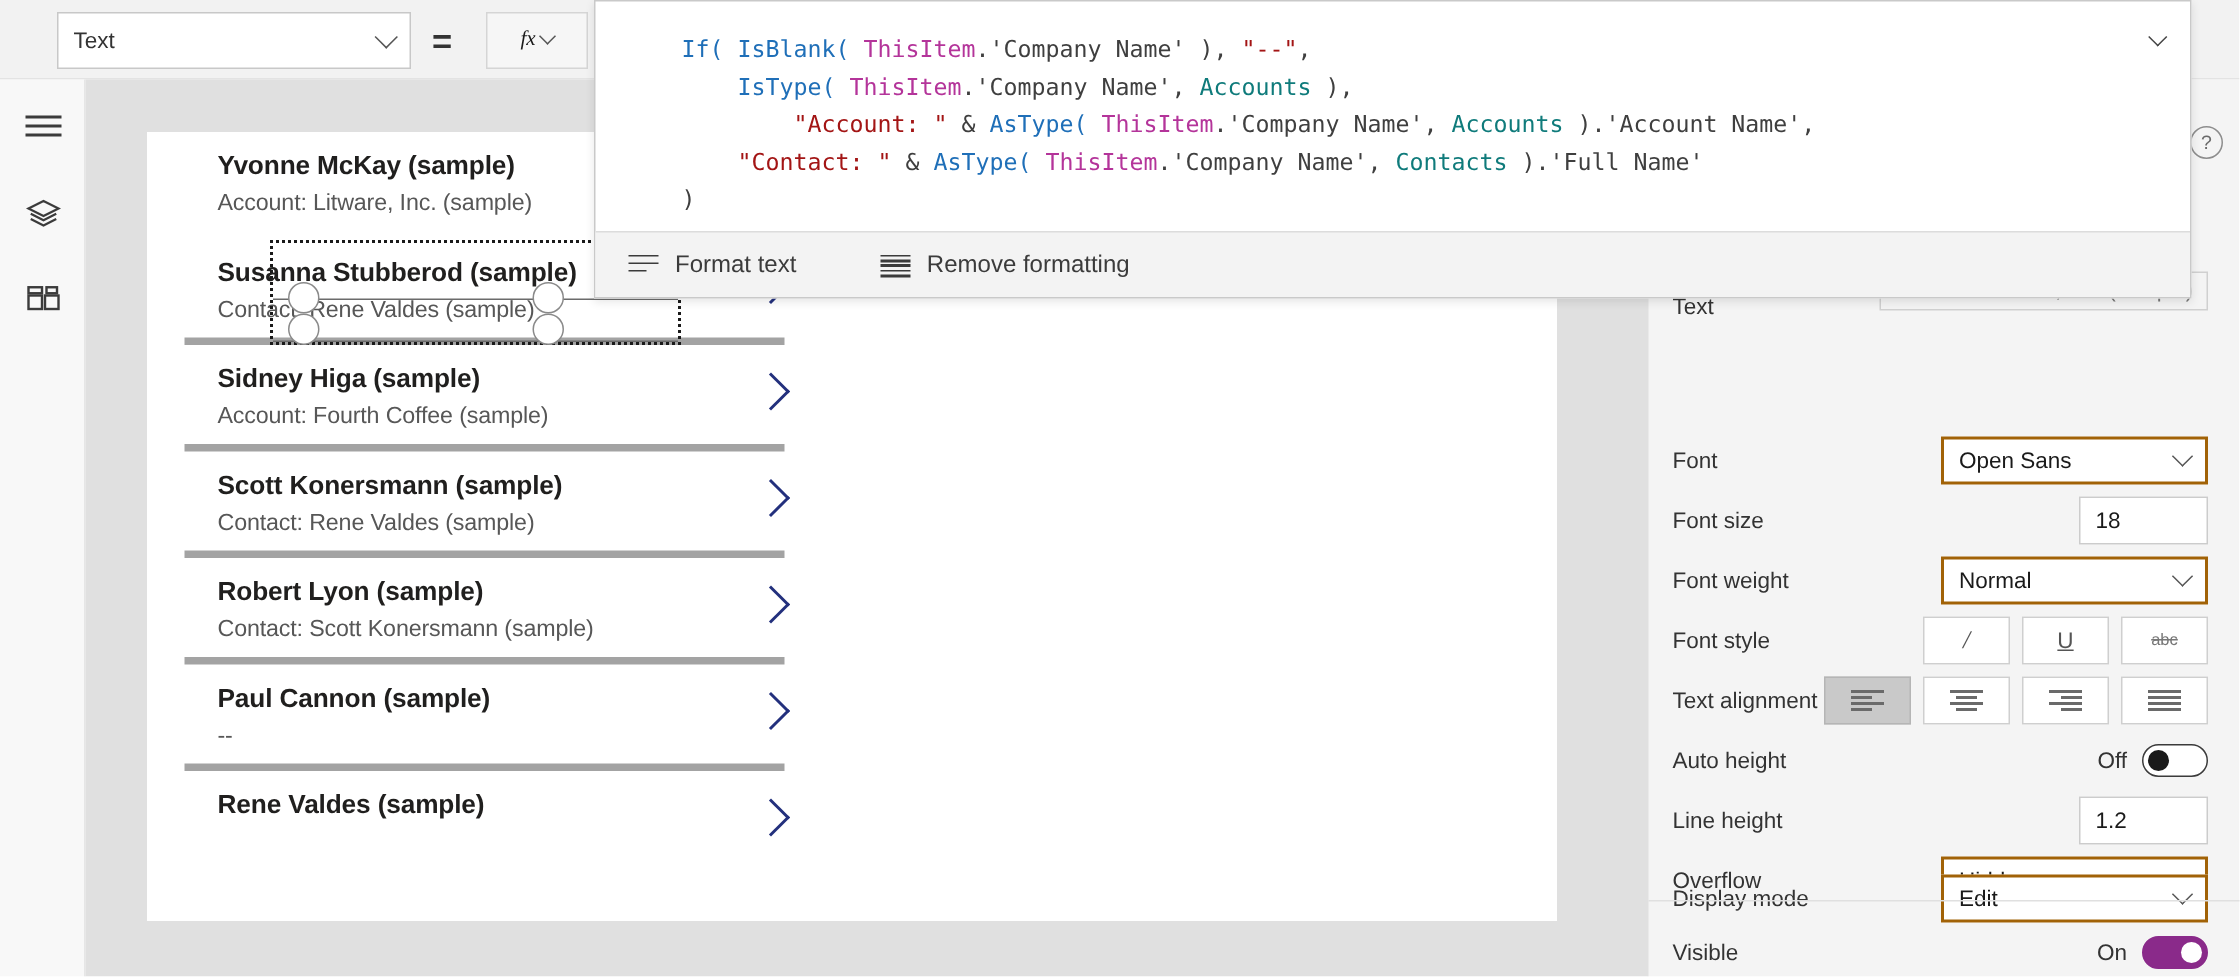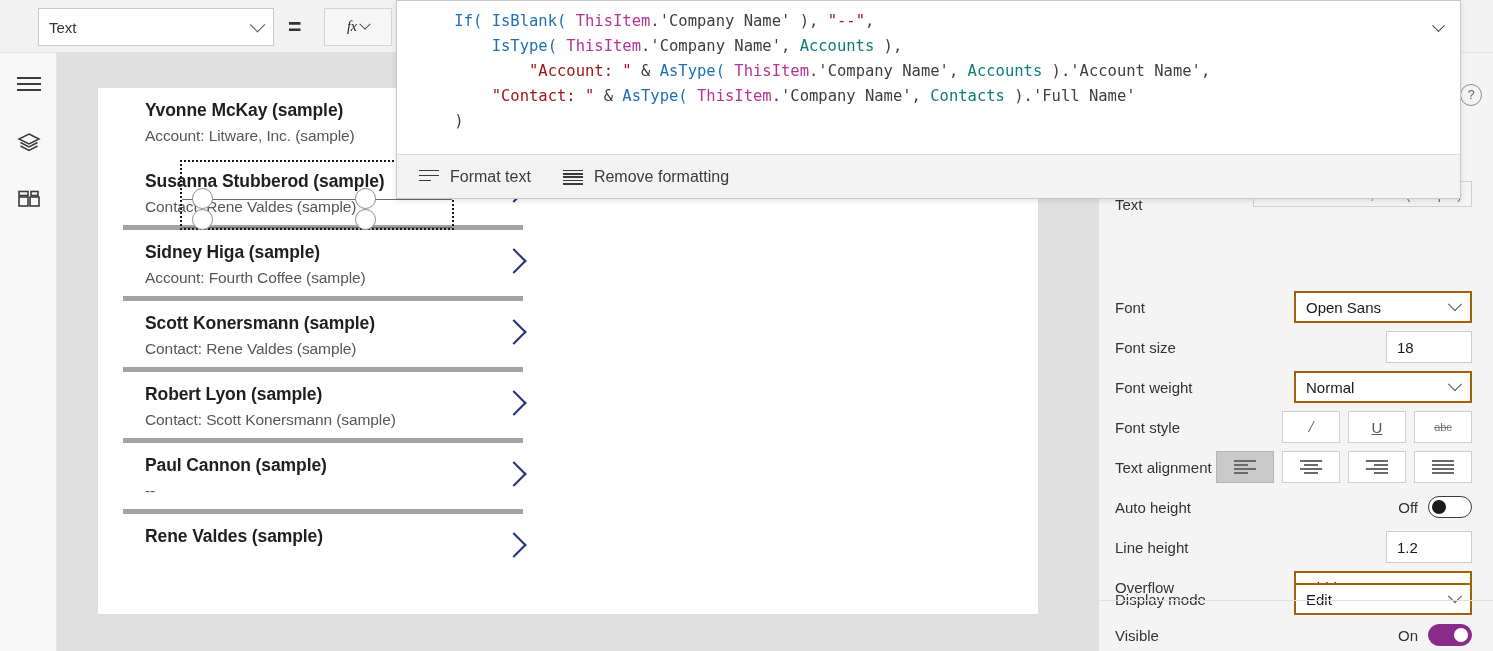--- a/index.html
+++ b/index.html
@@ -103,34 +103,34 @@
   .handle.h-br { left: 298px; top: 156px; }
 
   
   .fx-overlay {
     position: absolute; left: 396px; top: 0px; width: 1065px; height: 199px;
     background: #ffffff; border: 1px solid #c9c9c9;
     box-shadow: 0 2px 6px rgba(0,0,0,0.10);
   }
   .fx-code {
     position: absolute; left: 0; top: 0; right: 0; height: 155px;
-    padding: 8px 40px 0 20px;
+    padding: 20px 40px 0 20px;
     font-family: "DejaVu Sans Mono", monospace;
     font-size: 15.5px; line-height: 25px;
     white-space: pre; color: #3f3f3f;
     overflow: hidden;
   }
   .fx-collapse {
     position: absolute; right: 12px; top: 18px; width: 14px; height: 14px;
   }
   .fx-collapse .chev { width: 9px; height: 9px; border-width: 1.5px; border-color: #444; }
   .fx-actions {
     position: absolute; left: 0; bottom: 0; width: 100%; height: 44px;
     background: #f3f3f3; border-top: 1px solid #dcdcdc;
-    display: flex; align-items: center; padding-left: 22px; gap: 32px;
+    display: flex; align-items: center; padding-left: 22px; gap: 56px;
   }
   .fx-act { display: flex; align-items: center; gap: 11px; font-size: 16px; color: #3b3b3b; }
   .ic-lines { width: 20px; height: 14px; position: relative; }
   .ic-lines i { position: absolute; left: 0; height: 1.8px; background: #3b3b3b; }
   .ic-fmt i:nth-child(1){top:0;width:20px;} .ic-fmt i:nth-child(2){top:5px;width:20px;}
   .ic-fmt i:nth-child(3){top:10px;width:12px;}
   .ic-rm i { width: 20px; }
   .ic-rm i:nth-child(1){top:0;} .ic-rm i:nth-child(2){top:3.4px;} .ic-rm i:nth-child(3){top:6.8px;}
   .ic-rm i:nth-child(4){top:10.2px;} .ic-rm i:nth-child(5){top:13.6px;}
 

